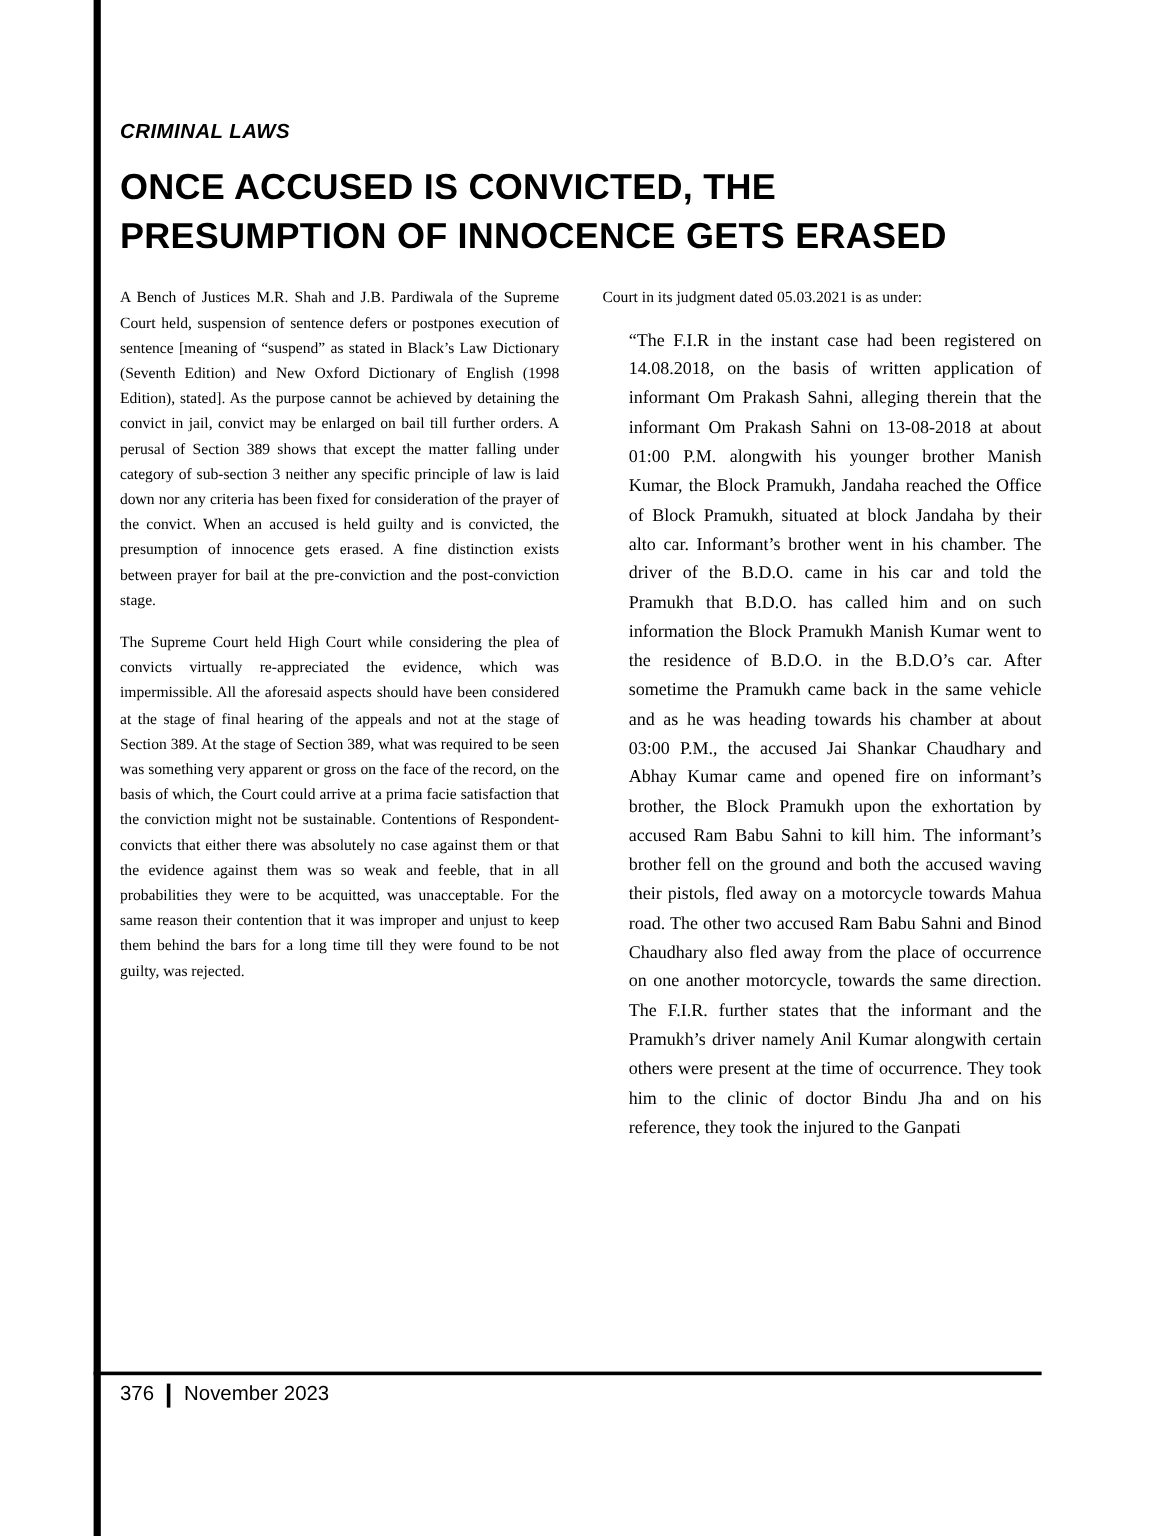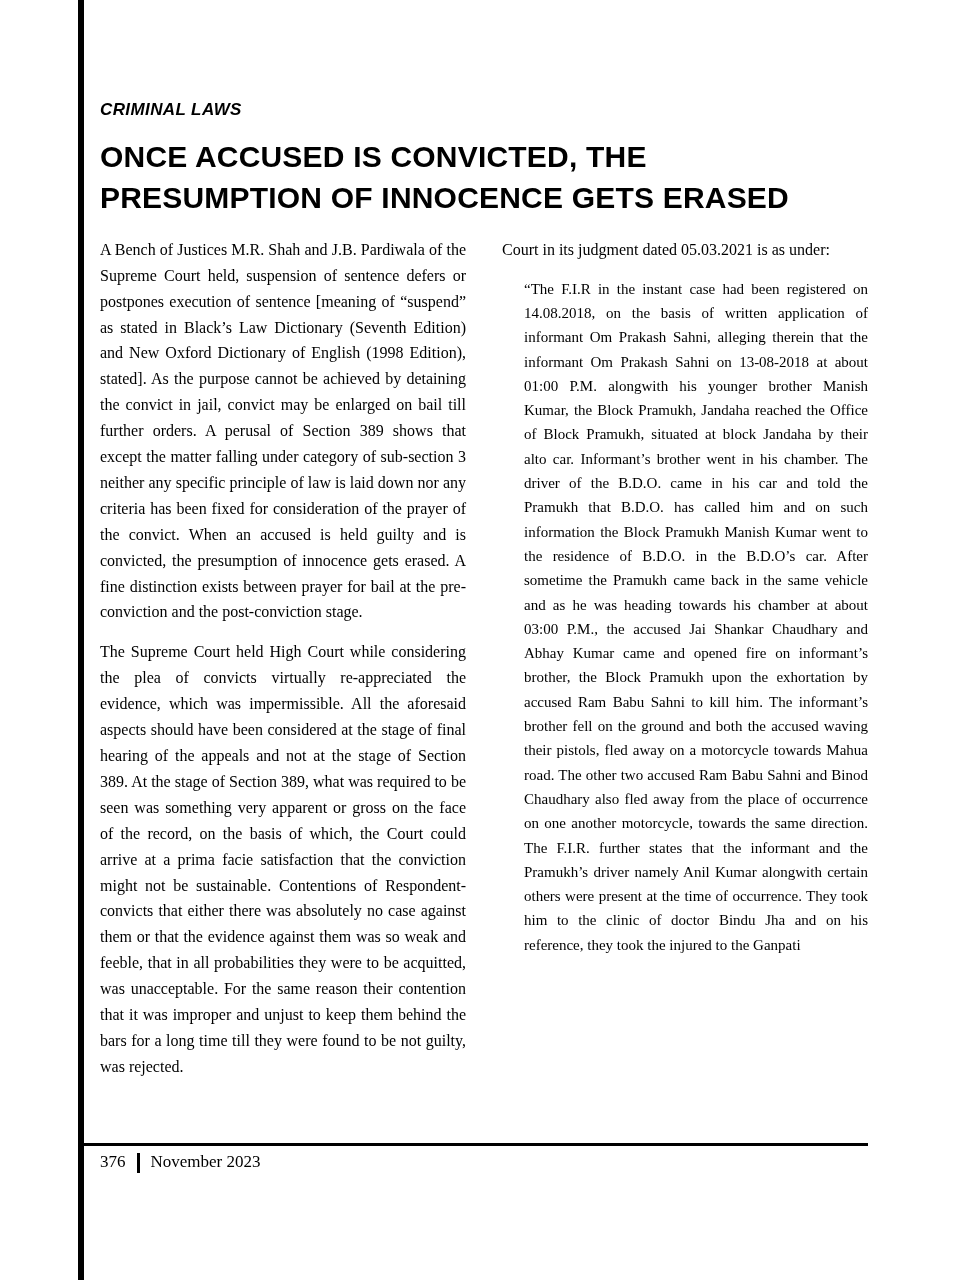--- a/index.html
+++ b/index.html
@@ -65,21 +65,21 @@
   .columns {
     display: flex;
     gap: 36px;
     align-items: flex-start;
   }
   .col {
     width: 366px;
   }
 
   p.body {
-    font-size: 16px;
+    font-size: 13px;
     line-height: 1.62;
     text-align: justify;
     text-justify: inter-word;
     margin: 0 0 14px 0;
     hyphens: none;
   }
   p.body:last-child { margin-bottom: 0; }
 
   .quote-block {
     margin: 0;
@@ -100,21 +100,21 @@
     height: 3px;
     background: #000000;
   }
 
   .footer {
     position: absolute;
     left: 100px;
     top: 1152px;
     display: flex;
     align-items: center;
-    font-family: Liberation Serif, serif;
+    font-family: Liberation Sans, sans-serif;
     font-size: 17px;
   }
   .footer .pagenum {
     font-weight: normal;
   }
   .footer .sep {
     display: inline-block;
     width: 3px;
     height: 20px;
     background: #000;

